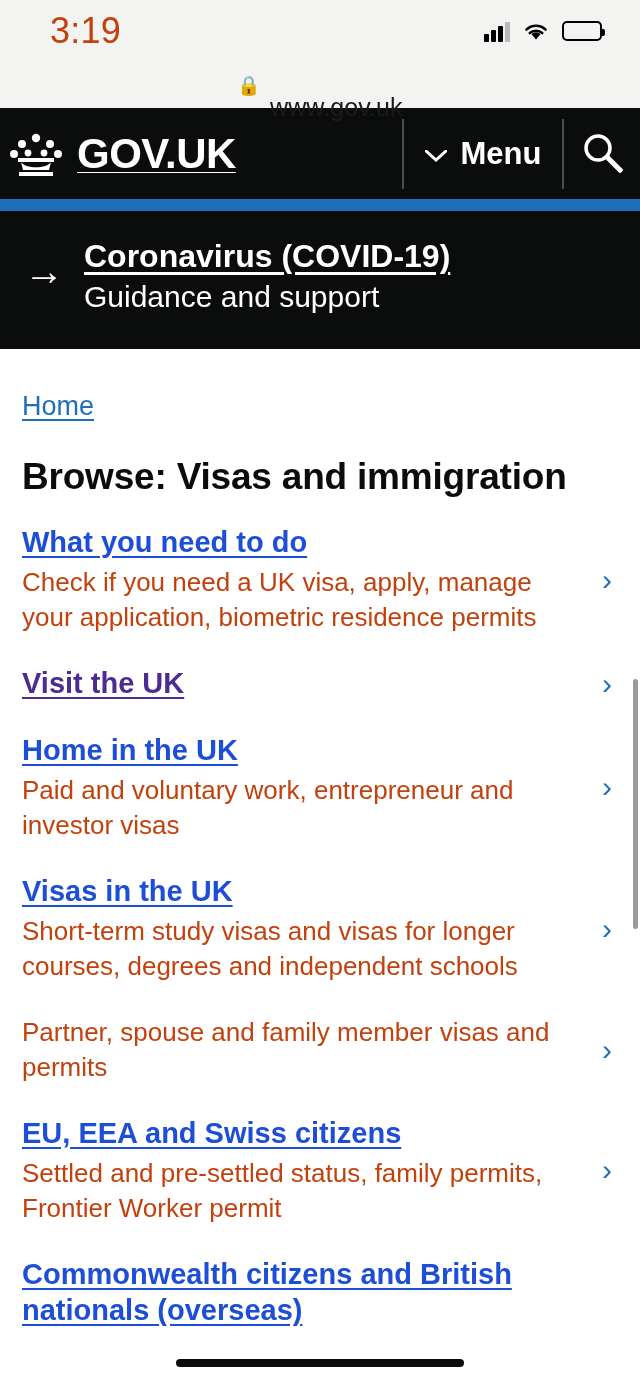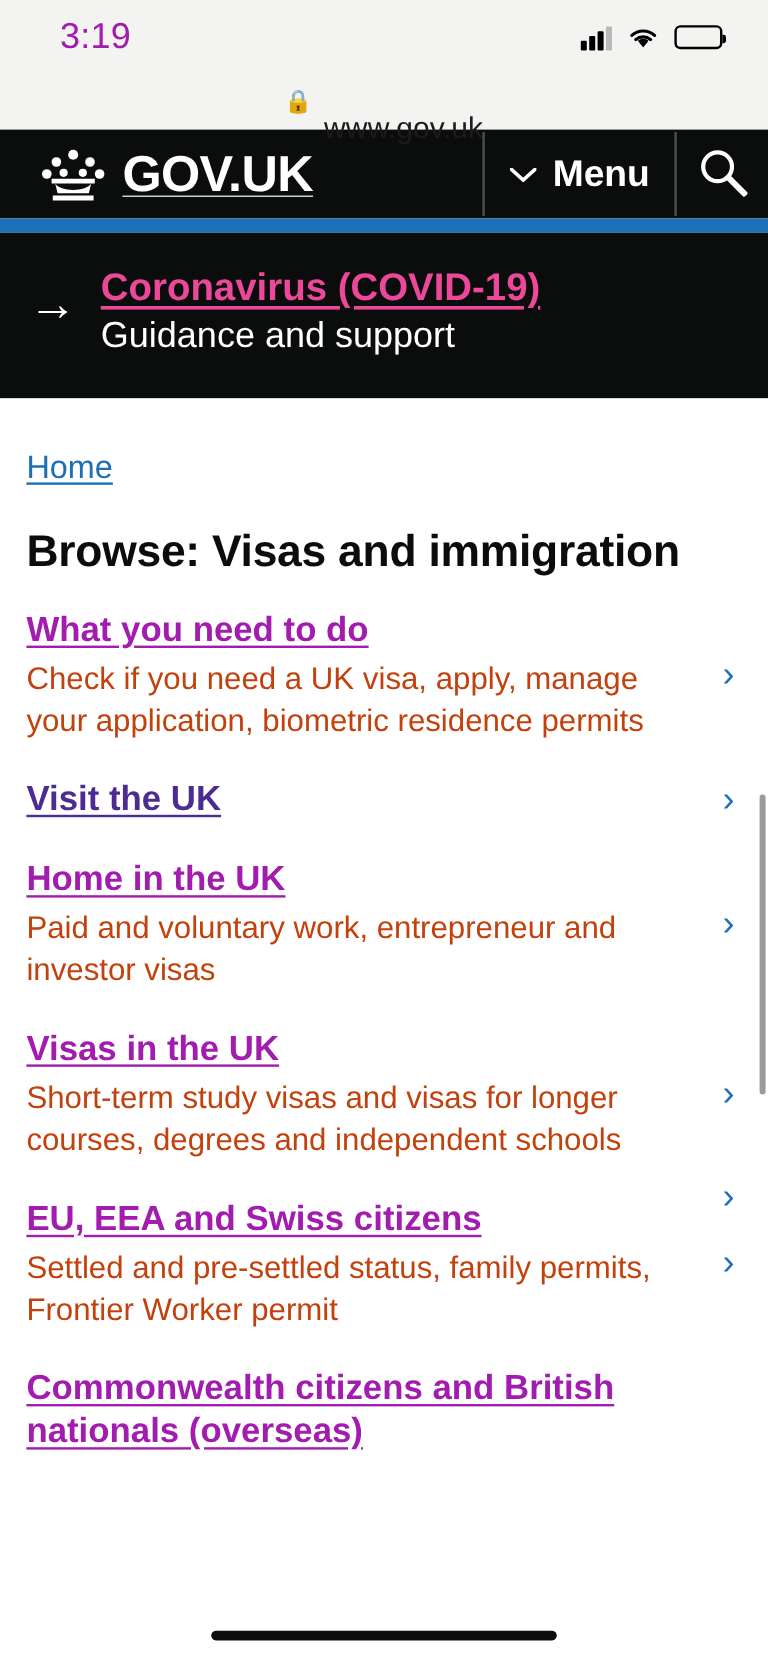--- a/index.html
+++ b/index.html
@@ -21,23 +21,23 @@
   
   .statusbar {
     height: 62px;
     background: #f3f3f1;
     display: flex;
     align-items: center;
     justify-content: space-between;
     padding: 0 38px 0 50px;
   }
   .status-time {
-    font-size: 30px;
+    font-size: 36px;
     font-weight: 500;
-    color: #a21caf;
+    color: #c2410c;
     letter-spacing: 0.2px;
   }
   .status-right {
     display: flex;
     align-items: center;
     gap: 12px;
   }
   .signal {
     display: flex;
     align-items: flex-end;
@@ -90,24 +90,24 @@
   .urlbar .url {
     font-size: 25px;
     color: #1b1b1b;
     letter-spacing: 0.1px;
     margin-top: 45px;
   }
 
   
   .gov-header {
     background: #0b0c0c;
-    height: 74px;
-    display: flex;
-    align-items: center;
-    padding-left: 32px;
+    height: 91px;
+    display: flex;
+    align-items: center;
+    padding-left: 7px;
   }
   .brand {
     display: flex;
     align-items: center;
     gap: 12px;
     flex: 1;
   }
   .crown { width: 58px; height: 46px; }
   .brand-text {
     color: #ffffff;
@@ -153,21 +153,21 @@
     height: 138px;
   }
   .covid .arrow {
     color: #fff;
     font-size: 40px;
     line-height: 1;
     margin-top: 14px;
     width: 38px;
   }
   .covid-title {
-    color: #ec4899;
+    color: #ffffff;
     font-size: 32px;
     font-weight: bold;
     text-decoration: underline;
     text-underline-offset: 5px;
     display: block;
     line-height: 1.2;
   }
   .covid-sub {
     color: #fff;
     font-size: 30px;
@@ -201,21 +201,21 @@
 
   .list { margin-top: 26px; }
   .row {
     position: relative;
     padding: 0 46px 0 0;
     margin-bottom: 30px;
   }
   .row-link {
     font-size: 29px;
     font-weight: bold;
-    color: #a21caf;
+    color: #1d4ed8;
     text-decoration: underline;
     text-underline-offset: 4px;
     display: inline-block;
     line-height: 1.25;
   }
   .row-link.purple { color: #4c2c92; }
   .row-desc {
     font-size: 26px;
     color: #c2410c;
     line-height: 1.35;
@@ -358,20 +358,21 @@
         <span class="chev-right">›</span>
       </div>
 
       <div class="row">
         <a class="row-link">Visas in the UK</a>
         <div class="row-desc">Short-term study visas and visas for longer courses, degrees and independent schools</div>
         <span class="chev-right">›</span>
       </div>
 
       <div class="row">
+        <div class="row-desc">Partner, spouse and family member visas and permits</div>
         <span class="chev-right">›</span>
       </div>
 
       <div class="row">
         <a class="row-link">EU, EEA and Swiss citizens</a>
         <div class="row-desc">Settled and pre-settled status, family permits, Frontier Worker permit</div>
         <span class="chev-right">›</span>
       </div>
 
       <div class="row">

